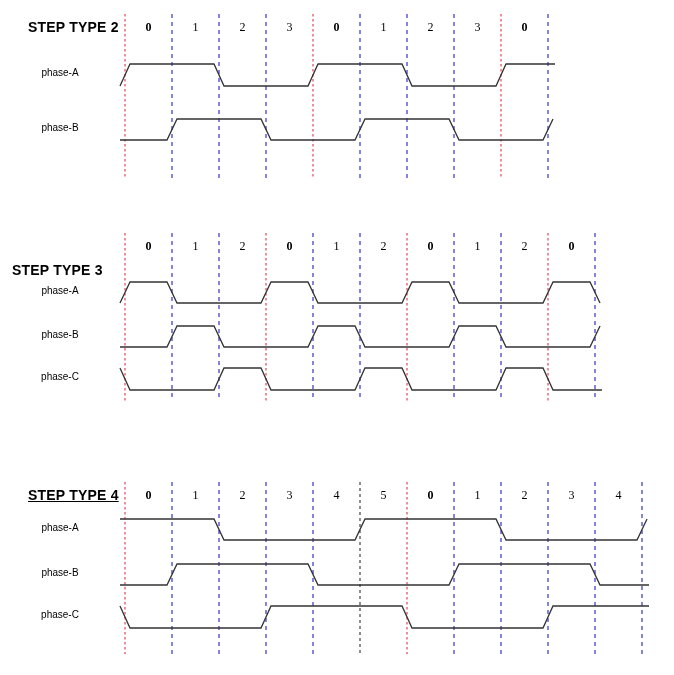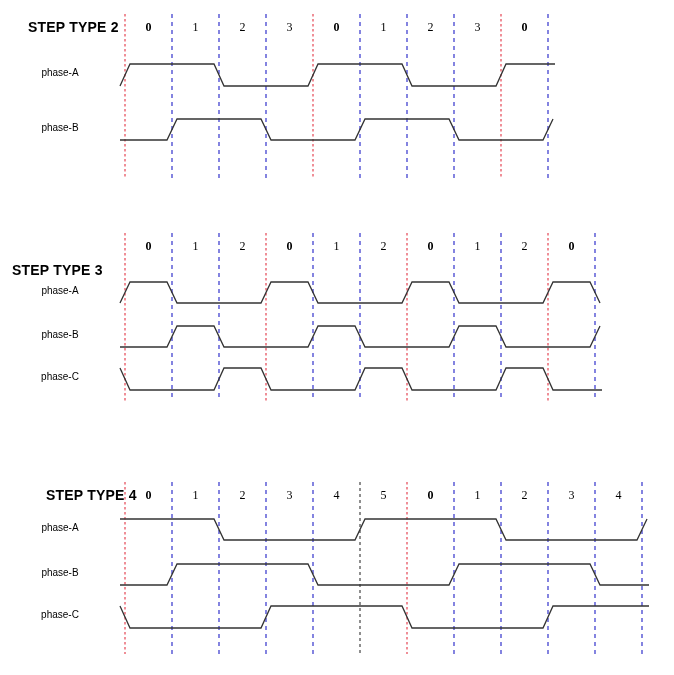--- a/index.html
+++ b/index.html
@@ -123,21 +123,21 @@
       <div class="step-number bold" style="left: 266px; top: 239px;">0</div>
       <div class="step-number" style="left: 313px; top: 239px;">1</div>
       <div class="step-number" style="left: 360px; top: 239px;">2</div>
       <div class="step-number bold" style="left: 407px; top: 239px;">0</div>
       <div class="step-number" style="left: 454px; top: 239px;">1</div>
       <div class="step-number" style="left: 501px; top: 239px;">2</div>
       <div class="step-number bold" style="left: 548px; top: 239px;">0</div>
       <div class="phase-label" style="left: 15px; top: 284.5px;">phase-A</div>
       <div class="phase-label" style="left: 15px; top: 328.5px;">phase-B</div>
       <div class="phase-label" style="left: 15px; top: 371px;">phase-C</div>
-      <div class="chart-title" style="left: 46px; top: 487px;">STEP TYPE 4</div>
+      <div class="chart-title" style="left: 28px; top: 487px; text-decoration: underline;">STEP TYPE 4</div>
       <div class="step-number bold" style="left: 125px; top: 488px;">0</div>
       <div class="step-number" style="left: 172px; top: 488px;">1</div>
       <div class="step-number" style="left: 219px; top: 488px;">2</div>
       <div class="step-number" style="left: 266px; top: 488px;">3</div>
       <div class="step-number" style="left: 313px; top: 488px;">4</div>
       <div class="step-number" style="left: 360px; top: 488px;">5</div>
       <div class="step-number bold" style="left: 407px; top: 488px;">0</div>
       <div class="step-number" style="left: 454px; top: 488px;">1</div>
       <div class="step-number" style="left: 501px; top: 488px;">2</div>
       <div class="step-number" style="left: 548px; top: 488px;">3</div>

